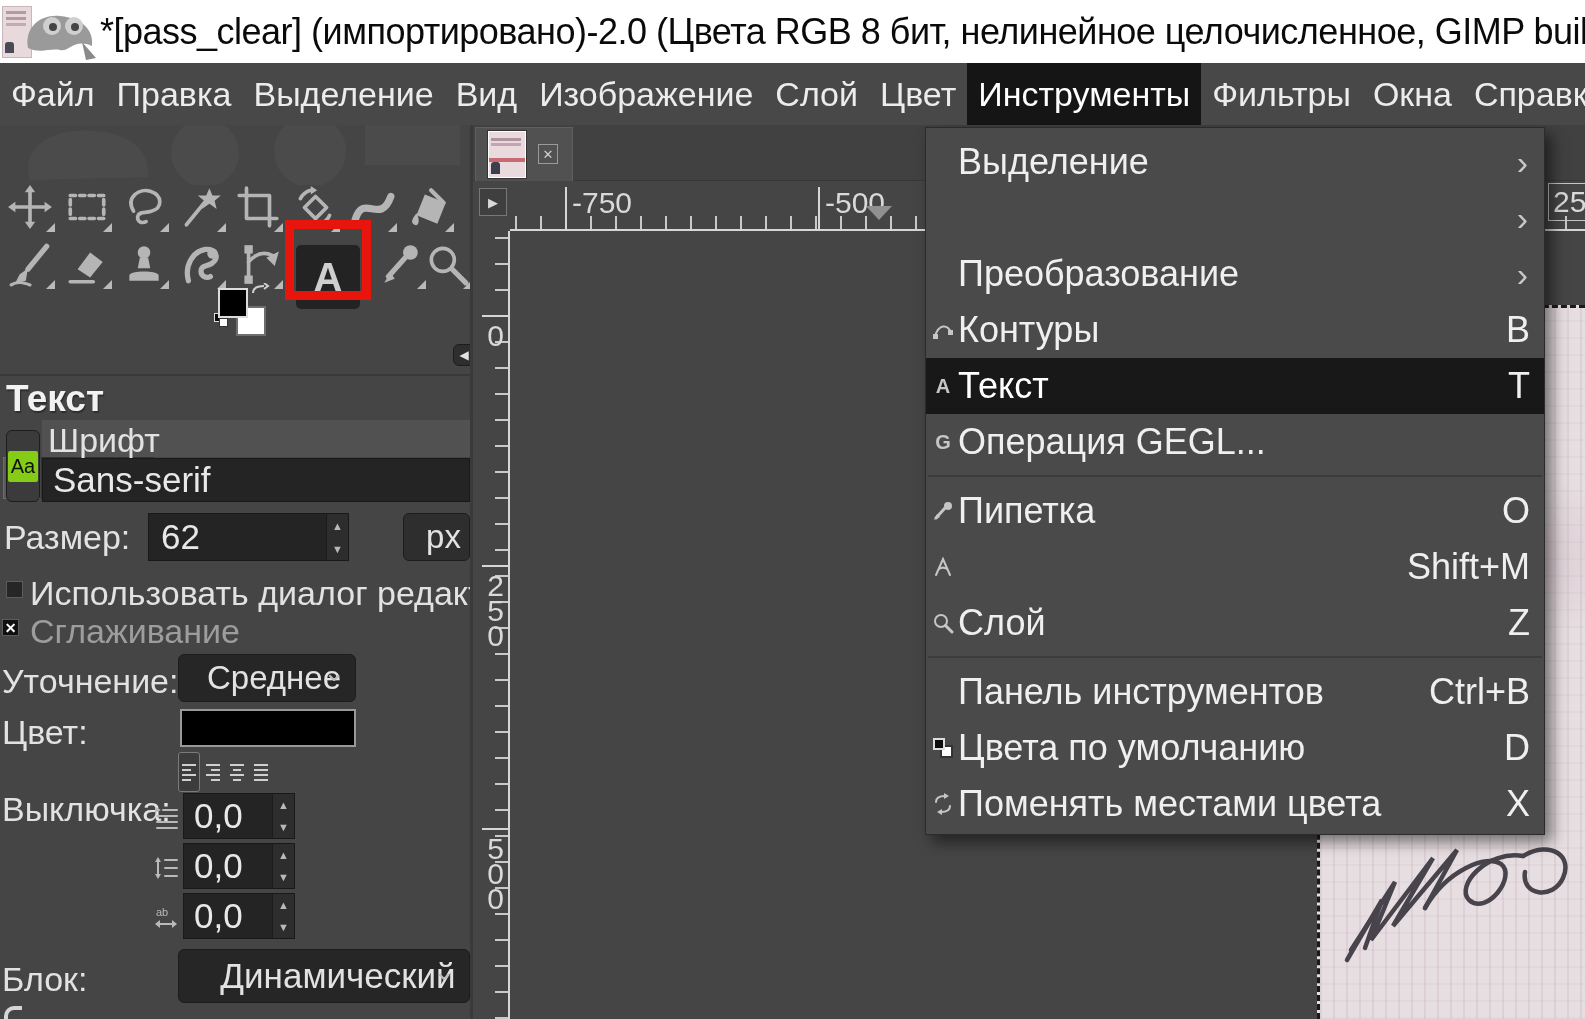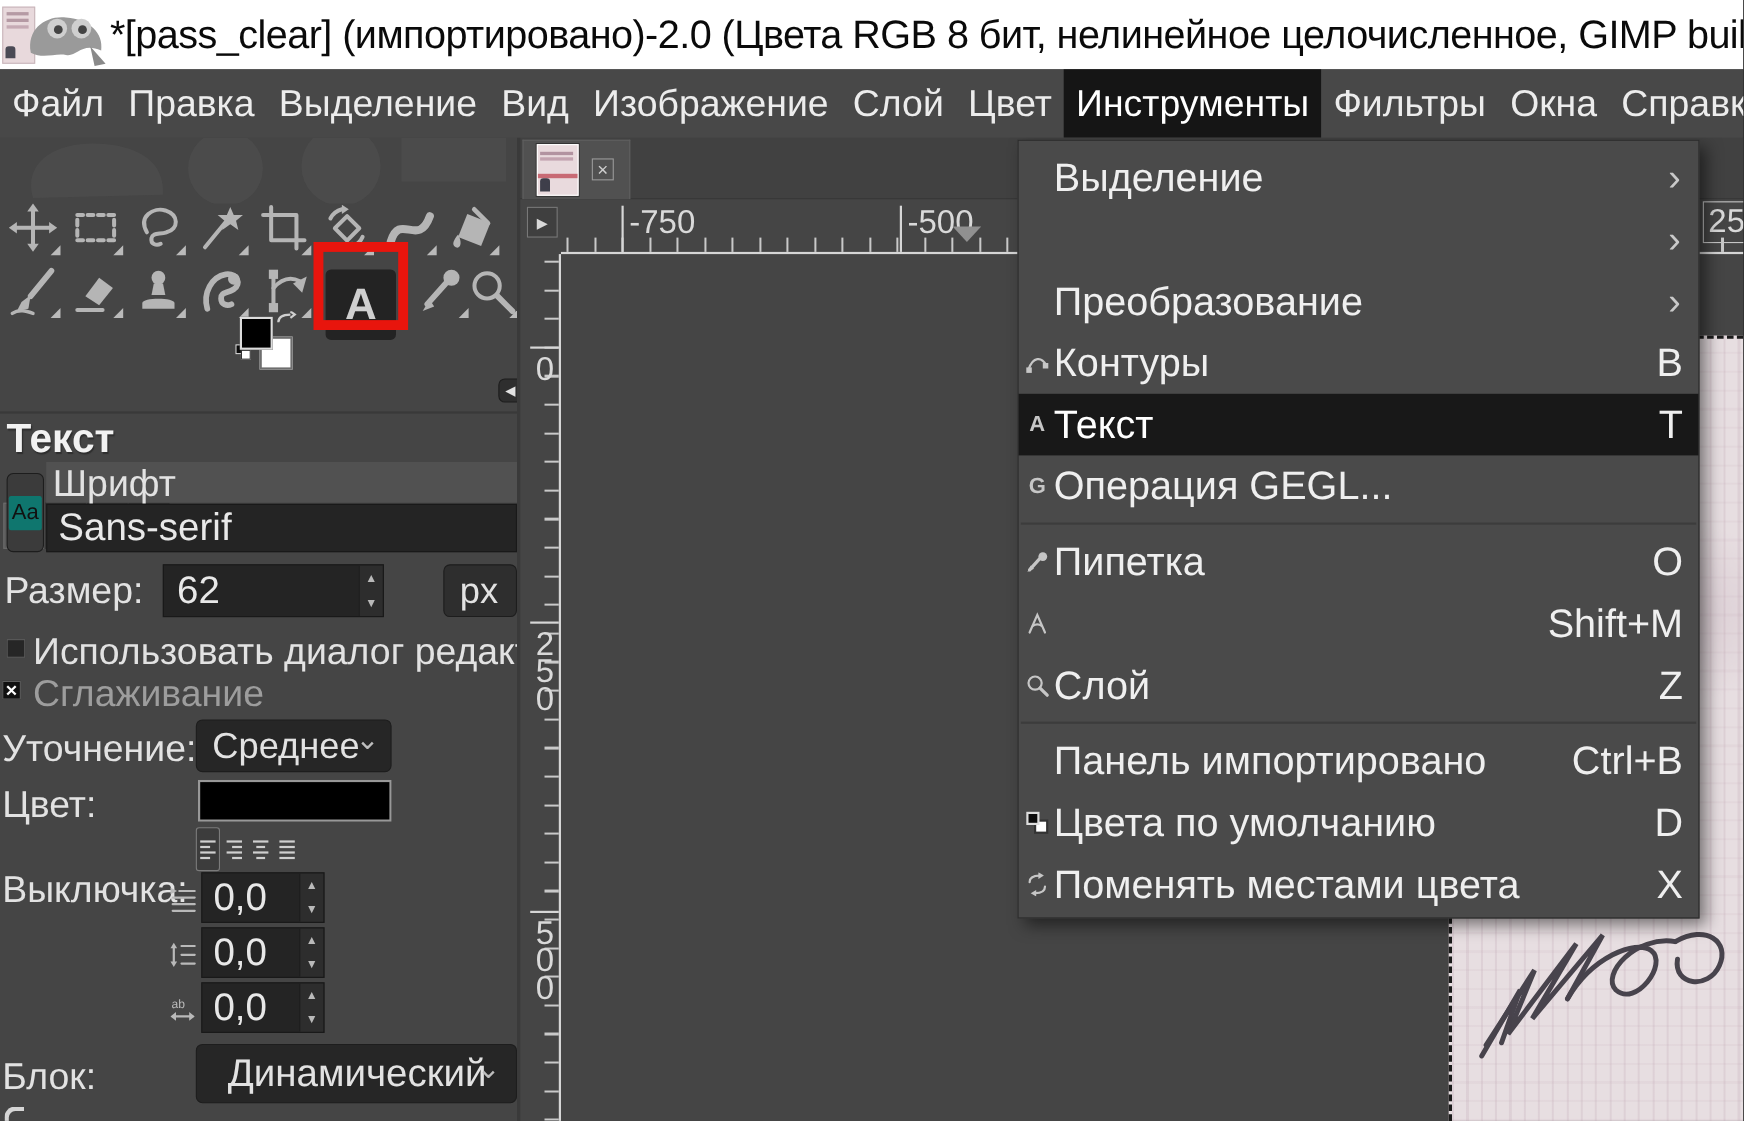--- a/index.html
+++ b/index.html
@@ -49,21 +49,21 @@
      display:flex; align-items:center; justify-content:center; }
   .dock-tab.sel { background:#5a5a5a; border-color:#6b6b6b; }
   .dock-sep { left:0; top:374px; width:470px; height:2px; background:#393939; }
 
   .opt-heading { left:6px; top:378px; font-size:37px; font-weight:bold; color:#f2f2f2; text-shadow:1px 2px 1px #2e2e2e; }
   .lbl { color:#e2e2e2; font-size:34px; white-space:nowrap; }
   .dim  { color:#9d9d9d; }
   .inputbox { background:#242424; border:1px solid #191919; color:#e8e8e8; font-size:35px;
      display:flex; align-items:center; overflow:hidden; }
   .btnbox { background:#2e2e2e; border:1px solid #1d1d1d; border-radius:6px; color:#e2e2e2; font-size:33px;
-     display:flex; align-items:center; }
+     display:flex; align-items:center;justify-content:center; }
   .spincol { position:absolute; right:0; top:0; bottom:0; width:22px; background:#2d2d2d; border-left:1px solid #1c1c1c;
      display:flex; flex-direction:column; align-items:center; justify-content:space-around; color:#b9b9b9; font-size:11px; }
   .chev { color:#bdbdbd; font-size:26px; }
   .checkbox { width:17px; height:17px; background:#262626; border:1px solid #5c5c5c; }
   .checkbox.on { background:#101010; color:#fff; font-size:14px; font-weight:bold; display:flex; align-items:center; justify-content:center; }
   .jbtn { position:absolute; top:752px; width:22px; height:40px; display:flex; align-items:center; justify-content:center; }
   .jbtn.sel { background:#3c3c3c; border:1px solid #7b7b7b; border-radius:3px; }
   .jbars { width:14px; }
   .jbars b { display:block; height:2px; background:#cfcfcf; margin:3px 0; }
   .spicon { stroke:#b9b9b9; fill:none; stroke-width:2; stroke-linecap:round; }
@@ -366,21 +366,21 @@
       <span>◀</span>
     </div>
     <div class="abs dock-sep" style="top:249px"></div>
 
     <div class="abs opt-heading" style="top:253px">Текст</div>
 
     <div class="abs" style="left:42px;top:295px;width:428px;height:37px;background:#515151;">
       <span class="lbl" style="position:absolute;left:6px;top:1px;">Шрифт</span>
     </div>
     <div class="abs btnbox" style="left:6px;top:305px;width:34px;height:72px;background:#3b3b3b;justify-content:center;">
-      <span style="background:#0f766e;color:#111;font-size:20px;padding:4px 3px;border-radius:2px;">Aa</span>
+      <span style="background:#84cc16;color:#111;font-size:20px;padding:4px 3px;border-radius:2px;">Aa</span>
     </div>
     <div class="abs inputbox" style="left:42px;top:333px;width:428px;height:44px;padding-left:10px;">
       <span>Sans-serif</span>
     </div>
 
     <span class="abs lbl" style="left:4px;top:393px;">Размер:</span>
     <div class="abs inputbox" style="left:148px;top:388px;width:201px;height:48px;padding-left:12px;">
       <span>62</span>
       <div class="spincol">
         <span>▲</span>
@@ -552,21 +552,21 @@
             <path d="M13.5,13.5 L20,20" stroke-width="3"></path>
           </svg>
       </span>
       <span>Слой</span>
       <span class="short">Z</span>
     </div>
 
     <div class="msep"></div>
 
     <div class="mi">
-      <span>Панель импортировано</span>
+      <span>Панель инструментов</span>
       <span class="short">Ctrl+B</span>
     </div>
     <div class="mi">
       <span class="micon">
         <svg width="22" height="22" viewBox="0 0 22 22">
           <rect x="9" y="9" width="11" height="11" fill="#fff" stroke="#333"></rect>
           <rect x="2" y="2" width="10" height="10" fill="#0c0c0c" stroke="#ddd"></rect>
         </svg>
       </span>
       <span>Цвета по умолчанию</span>

